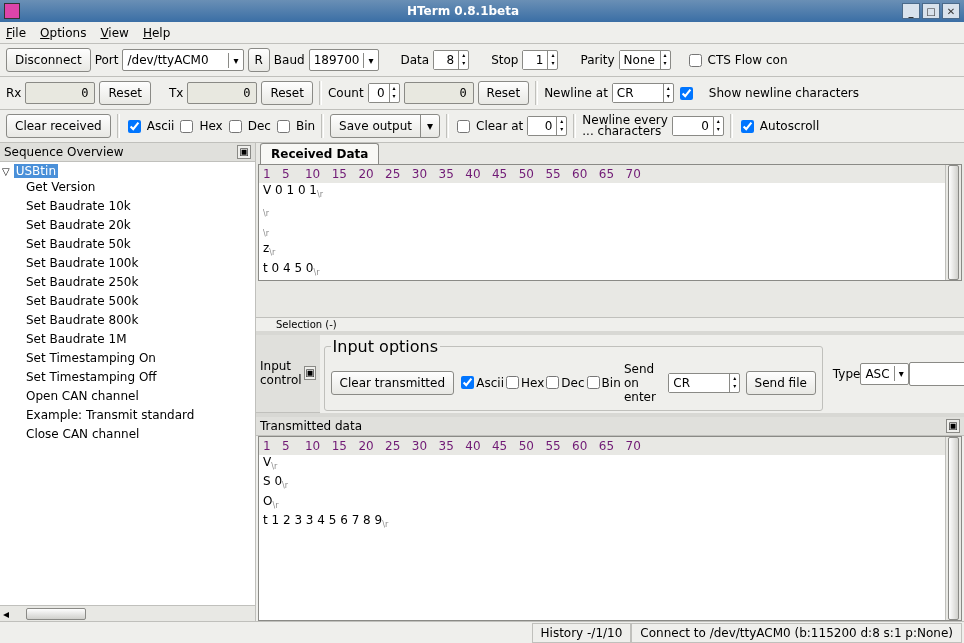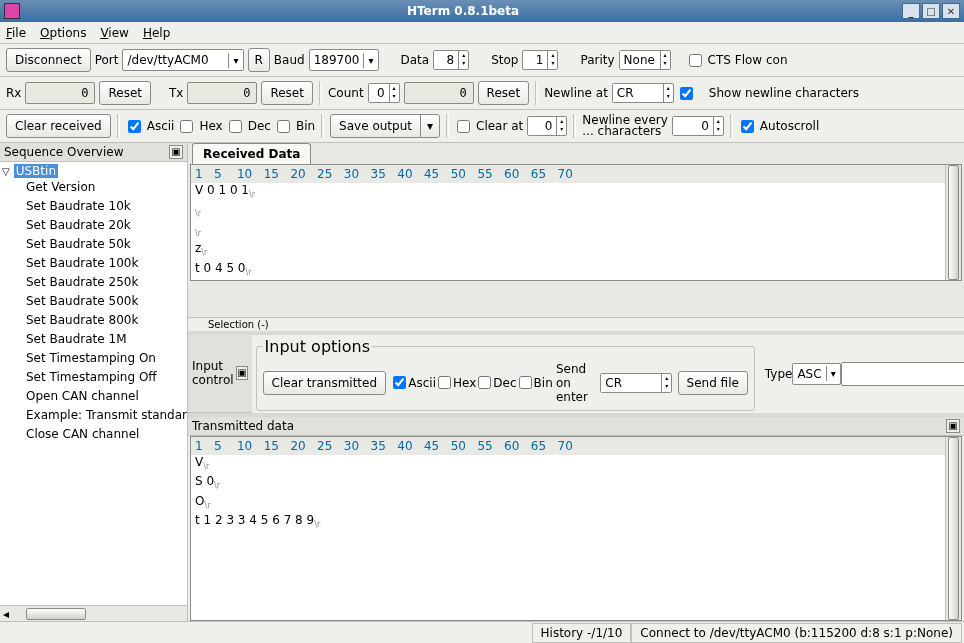--- a/index.html
+++ b/index.html
@@ -18,36 +18,36 @@
 .combo input, .combo span.val { border: none; padding: 3px 4px; background: transparent; outline: none; }
 .combo .arrow { border-left: 1px solid #8a8a86; padding: 2px 4px; cursor: pointer; font-size: 10px; }
 .spin { background: white; border: 1px solid #8a8a86; border-radius: 2px; display: flex; align-items: stretch; }
 .spin input { border: none; width: 40px; text-align: right; padding: 2px 4px; outline: none; }
 .spin .arrows { display: flex; flex-direction: column; border-left: 1px solid #8a8a86; }
 .spin .arrows span { font-size: 6px; padding: 0 3px; cursor: pointer; line-height: 8px; }
 .num { background: #e8e8e0; border: 1px solid #8a8a86; border-radius: 2px; padding: 3px 6px; width: 70px; text-align: right; display: inline-block; font-family: monospace; }
 input[type=checkbox] { margin: 0 2px; cursor: pointer; }
 .sep { width: 3px; height: 24px; border-left: 1px solid #c0c0bc; border-right: 1px solid #fff; margin: 0 2px; }
 .main { flex: 1; display: flex; overflow: hidden; }
-.sidebar { width: 188px; display: flex; flex-direction: column; border-right: 1px solid #c0c0bc; background: #efefec; justify-content: center; }
+.sidebar { width: 256px; display: flex; flex-direction: column; border-right: 1px solid #c0c0bc; background: #efefec; justify-content: center; }
 .panehdr { background: #e0e0dc; font-size: 11px; padding: 2px 4px; border-bottom: 1px solid #c0c0bc; display: flex; justify-content: space-between; align-items: center; }
 .panehdr .x { width: 14px; height: 14px; border: 1px solid #8a8a86; background: #efefec; cursor: pointer; text-align: center; line-height: 12px; font-size: 10px; }
 .tree { flex: 1; background: white; overflow: auto; padding: 2px; }
 .tree .root { display: flex; align-items: center; }
 .tree .toggle { cursor: pointer; font-size: 10px; margin-right: 4px; }
 .tree .rootlabel { background: #4a90d9; color: white; padding: 0 2px; }
 .tree .child { padding-left: 24px; line-height: 19px; cursor: pointer; white-space: nowrap; }
 .hscroll { height: 16px; background: #e8e8e4; border-top: 1px solid #c0c0bc; display: flex; align-items: center; }
 .hscroll .thumb { width: 60px; height: 12px; background: linear-gradient(to bottom, #fefefe, #d0d0cc); border: 1px solid #8a8a86; border-radius: 2px; margin-left: 14px; }
 .right { flex: 1; display: flex; flex-direction: column; overflow: hidden; }
 .received { flex: 0 0 178px; display: flex; flex-direction: column; border-bottom: 4px solid #d8d8d4; }
 .tab { display: inline-block; background: #f8f8f5; border: 1px solid #8a8a86; border-bottom: none; border-radius: 3px 3px 0 0; padding: 3px 10px; font-weight: bold; margin-left: 4px; }
 .dataview { flex: 1; background: white; border: 1px solid #8a8a86; margin: 0 2px; display: flex; overflow: hidden; }
 .datacol { flex: 1; font-family: monospace; font-size: 11px; }
-.ruler { background: #e8e8e4; padding: 2px 4px; letter-spacing: 0; white-space: pre; color: #0369a1; }
+.ruler { background: #e8e8e4; padding: 2px 4px; letter-spacing: 0; white-space: pre; color: #701a75; }
 .datalines { padding: 0 4px; line-height: 14px; white-space: pre; }
 .datalines .cr { color: #888; font-size: 8px; vertical-align: sub; }
 .vscroll { width: 16px; background: #e8e8e4; border-left: 1px solid #c0c0bc; position: relative; }
 .vscroll .thumb { position: absolute; top: 0; left: 2px; right: 2px; height: 100%; background: linear-gradient(to right, #fefefe, #d0d0cc); border: 1px solid #8a8a86; border-radius: 2px; }
 .selinfo { background: #efefec; font-size: 10px; padding: 1px 20px; border-top: 1px solid #c0c0bc; margin-top: 36px; }
 .inputctrl { display: flex; flex-direction: row; border-bottom: 4px solid #d8d8d4; background: #efefec; }
 .fieldset { border: 1px solid #c0c0bc; border-radius: 3px; margin: 2px 4px; padding: 4px 6px; }
 .fieldset legend { font-size: 16px; padding: 0 2px; }
 .row { display: flex; align-items: center; gap: 0; padding: 2px 0; }
 .txtfield { flex: 1; background: white; border: 1px solid #8a8a86; border-radius: 2px; padding: 4px; }

